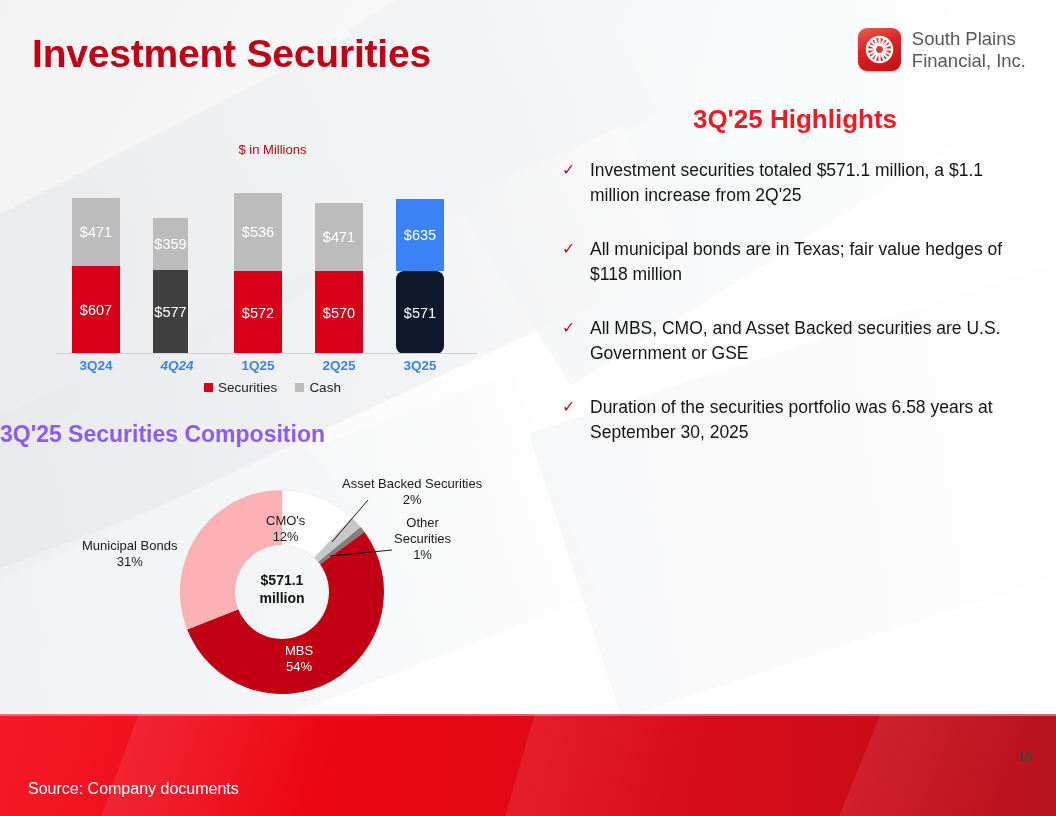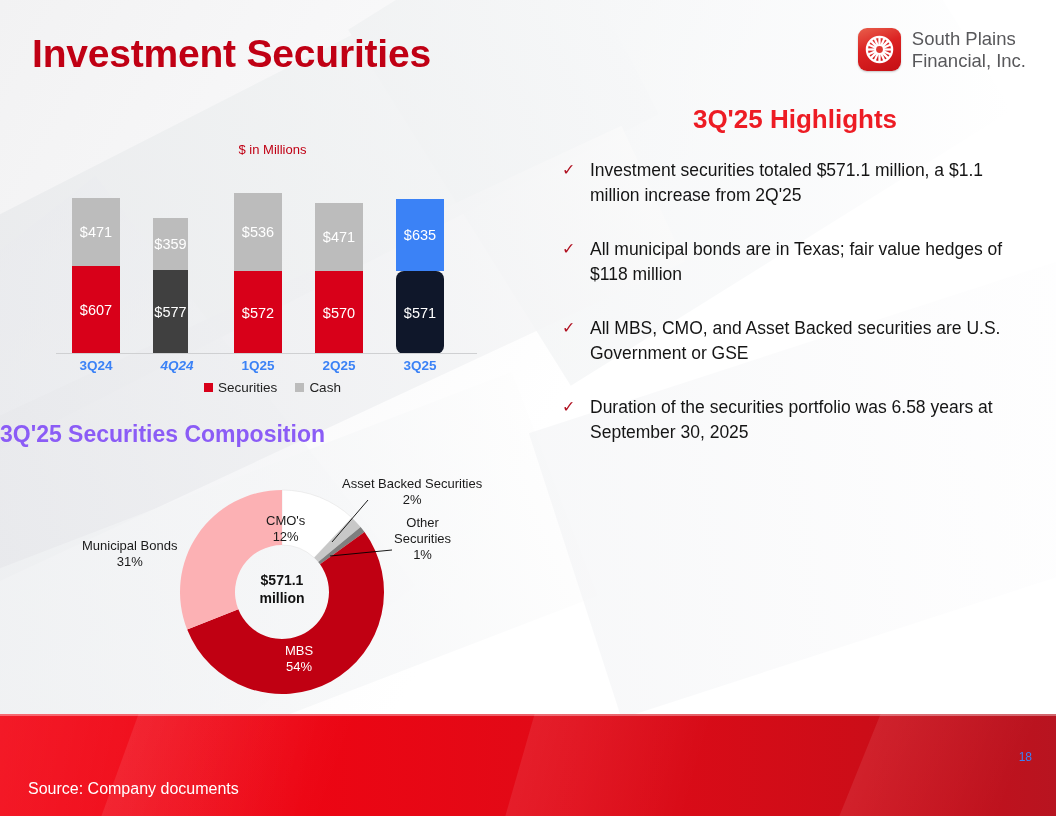--- a/index.html
+++ b/index.html
@@ -249,21 +249,21 @@
   .source-note {
     position: absolute;
     left: 28px; bottom: 18px;
     font-size: 16px;
     color: #ffffff;
   }
   .page-number {
     position: absolute;
     right: 24px; bottom: 52px;
     font-size: 12px;
-    color: #3b82f6;
+    color: #404040;
   }
 </style>
 </head>
 <body>
 
 <div id="slide">
 
   <div class="bg-layer">
     <div class="bg-base"></div>
     <div class="sw sw4"></div>

